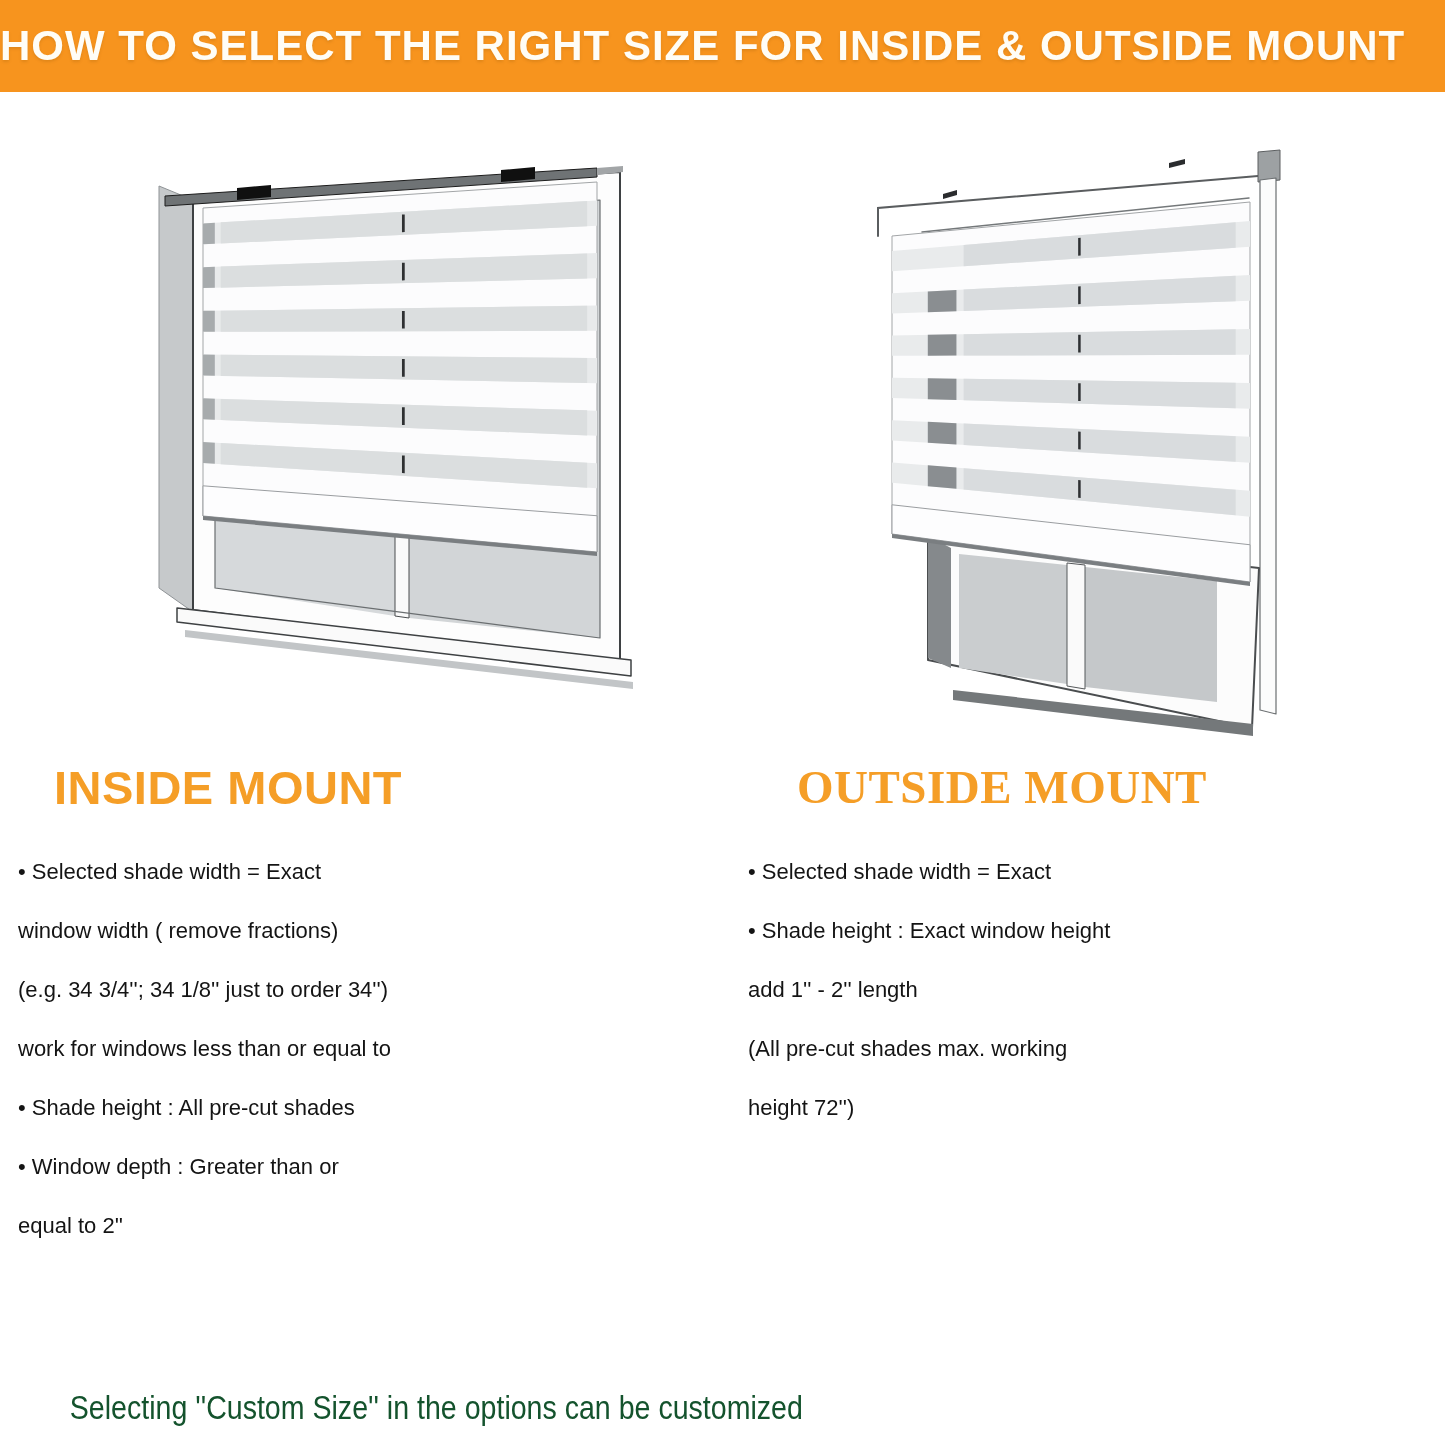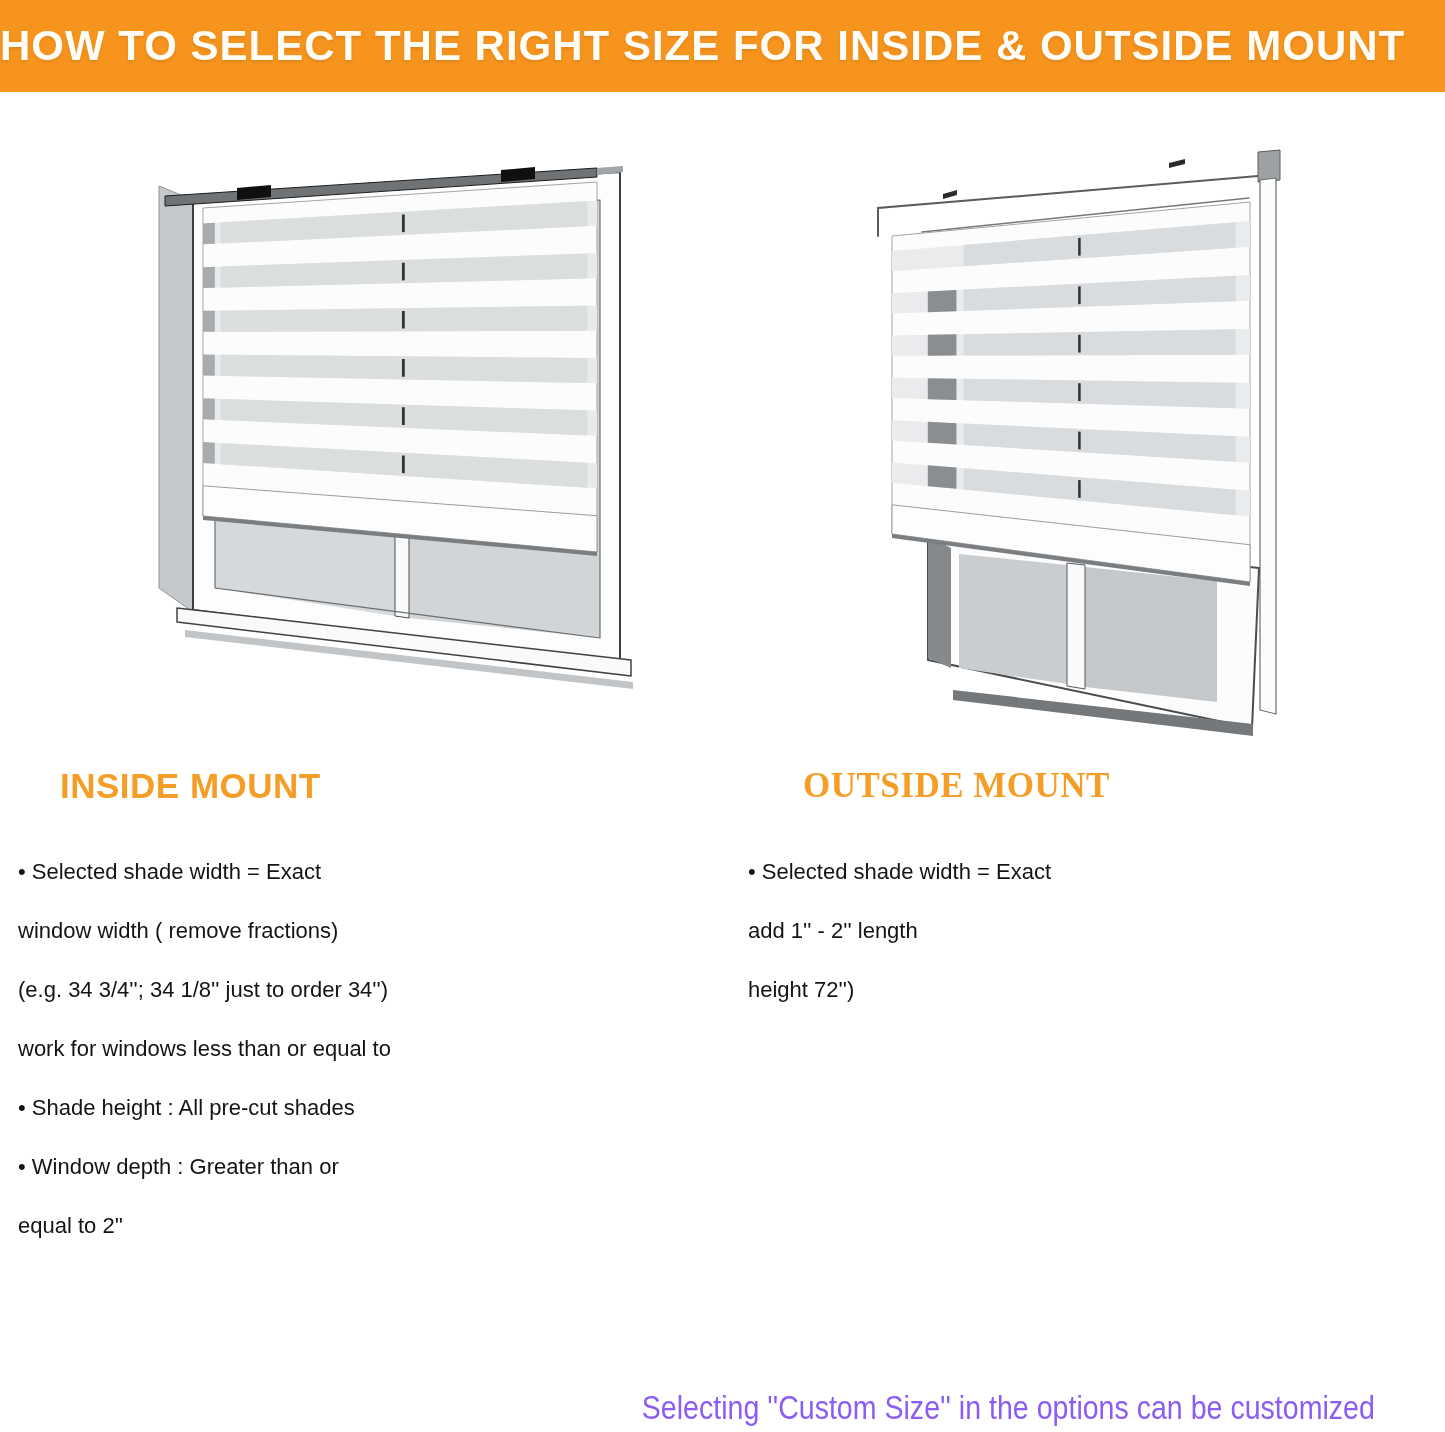--- a/index.html
+++ b/index.html
@@ -9,32 +9,32 @@
   .banner{position:absolute;left:0;top:0;width:100%;height:92px;background:#F7941E;
           display:flex;align-items:center;}
   .banner-title{font-weight:bold;font-size:42px;color:#FFFDF6;letter-spacing:1px;white-space:nowrap;
                 text-shadow:0 2px 3px rgba(120,70,0,.18);}
 
   .illus{position:absolute;margin:0;}
   .illus-left{left:145px;top:150px;width:490px;height:570px;}
   .illus-right{left:855px;top:140px;width:470px;height:600px;}
   .illus svg{display:block;width:100%;height:100%;}
 
-  .col-heading{position:absolute;margin:18px;font-size:35px;font-weight:bold;letter-spacing:.5px;
+  .col-heading{position:absolute;margin:12px;font-size:47px;font-weight:bold;letter-spacing:.5px;
                color:#F59E27;white-space:nowrap;}
   .col-heading.left{left:42px;top:748px;}
   .col-heading.right{left:785px;top:748px;}
 
   .col-text{position:absolute;font-size:22px;color:#141414;}
   .col-text.left{left:18px;top:842px;width:705px;}
   .col-text.right{left:748px;top:842px;width:690px;}
   .text-line{height:59px;line-height:59px;white-space:nowrap;}
 
-  .footer-note{position:absolute;left:0;top:1388px;width:100%;text-align:right;
-               font-size:34px;color:#8b5cf6;}
+  .footer-note{position:absolute;left:0;top:1388px;width:100%;text-align:left;
+               font-size:34px;color:#14532d;}
   .footer-note span{display:inline-block;transform:scaleX(.84);white-space:nowrap;}
 </style>
 </head>
 <body>
 
 <div class="page">
 
   <header class="banner" style="background: rgb(247, 148, 30);">
     <div class="banner-title" style="color: rgb(255, 253, 246);">HOW TO SELECT THE RIGHT SIZE FOR INSIDE &amp; OUTSIDE MOUNT</div>
   </header>
@@ -133,21 +133,23 @@
       <div class="text-line">• Selected shade width = Exact</div>
       <div class="text-line">window width ( remove fractions)</div>
       <div class="text-line">(e.g. 34 3/4''; 34 1/8'' just to order 34'')</div>
       <div class="text-line">work for windows less than or equal to</div>
       <div class="text-line">• Shade height : All pre-cut shades</div>
       <div class="text-line">• Window depth : Greater than or</div>
       <div class="text-line">equal to 2''</div>
     </div>
   <div class="col-text right" style="color: rgb(20, 20, 20);">
       <div class="text-line">• Selected shade width = Exact</div>
+      <div class="text-line">• Shade height : Exact window height</div>
       <div class="text-line">add 1'' - 2'' length</div>
+      <div class="text-line">(All pre-cut shades max. working</div>
       <div class="text-line">height 72'')</div>
     </div>
 
   <div class="footer-note">
     <span>Selecting ''Custom Size'' in the options can be customized</span>
   </div>
 
 </div>
 
 </body></html>

